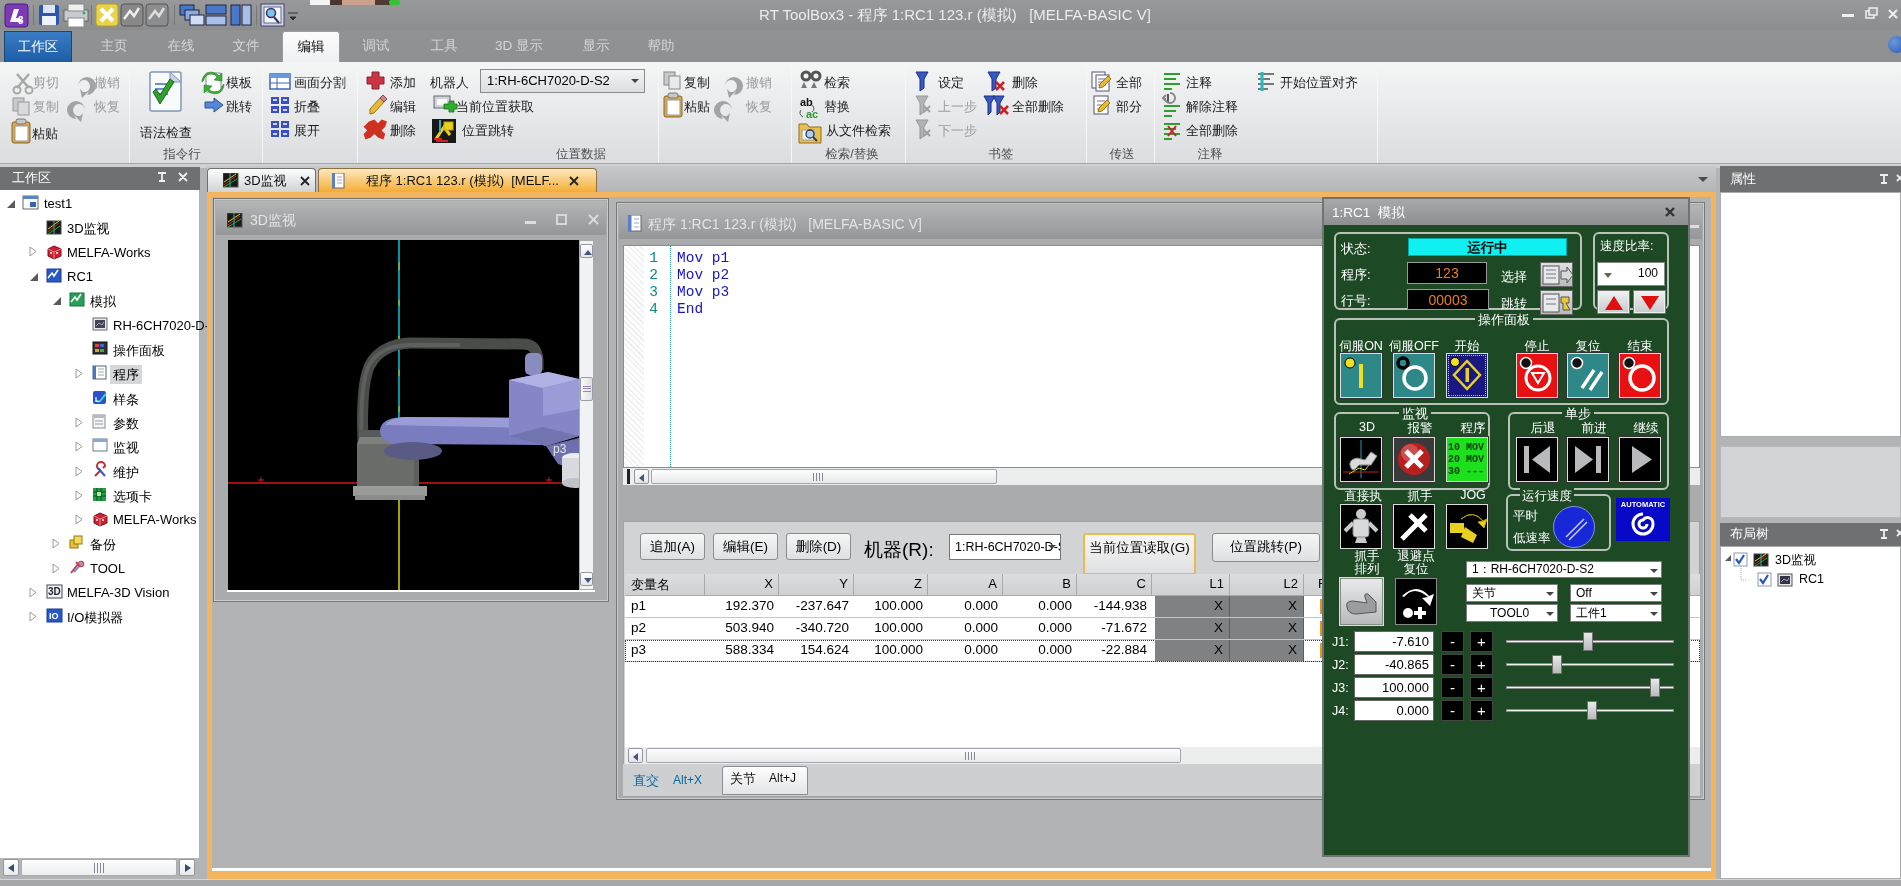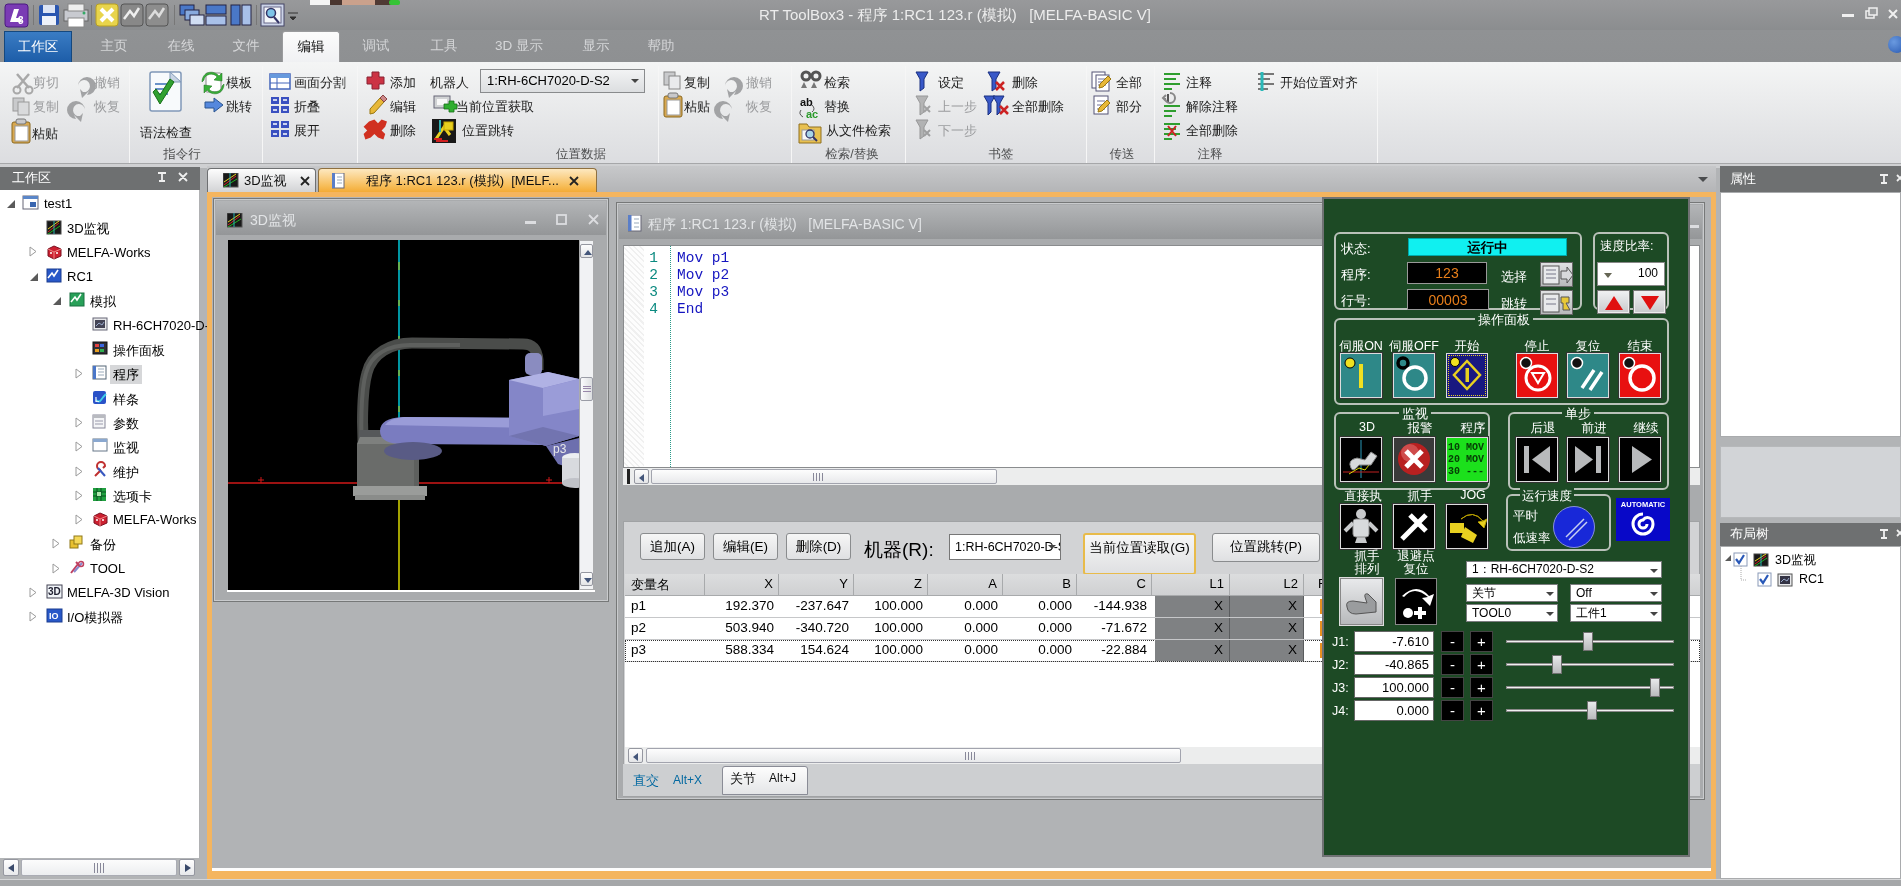--- a/index.html
+++ b/index.html
@@ -760,20 +760,26 @@
         <path d="M39 32 l3 4 5 -8" stroke="#2858b8" stroke-width="2.2" fill="none"></path>
   <rect x="57" y="27" width="14" height="12" fill="#e8e9eb" stroke="#555"></rect>
         <rect x="59" y="29" width="10" height="8" fill="#334"></rect>
         <path d="M60 35 l3 -3 3 2 2 -3" stroke="#9ac" stroke-width="1" fill="none"></path>
  </svg>
  <span class="abs" style="left:54px;top:5px;font-size:12.5px">3D监视</span>
  <span class="abs" style="left:78px;top:25px;font-size:12.5px">RC1</span>
 </div>
 <div class="abs" id="statusbar"></div>
 <div class="abs" id="oppanel">
+ <div id="optitle">
+        <span style="position:absolute;left:8px;top:5px;font-size:13.5px;color:#fff">1:RC1&nbsp; 模拟</span>
+ <svg class="abs" style="left:340px;top:8px" width="12" height="11">
+          <path d="M2 1 l8 8 m0 -8 l-8 8" stroke="#333" stroke-width="2.4"></path>
+        </svg>
+      </div>
  <div class="gbox" style="left:10px;top:33px;width:248px;height:78px"></div>
  <div class="gbox" style="left:269px;top:33px;width:76px;height:78px"></div>
  <div class="wlab" style="left:17px;top:41px">状态:</div>
  <div class="abs" style="left:84px;top:39px;width:159px;height:18px;background:#10f0f0;border:1px solid #0aa;text-align:center;font-size:13.5px;font-weight:bold;color:#000;line-height:17px">运行中</div>
  <div class="wlab" style="left:17px;top:67px">程序:</div>
  <div class="blackbox" style="left:83px;top:63px;width:80px;height:22px;line-height:21px;border:1px solid #999">123</div>
  <div class="wlab" style="left:177px;top:69px">选择</div>
  <div class="abs opic" style="left:216px;top:63px;width:33px;height:25px"><svg width="33" height="25">
           <rect x="2" y="3" width="16" height="18" fill="#e8e9eb" stroke="#555"></rect>
           <g stroke="#778">
@@ -914,21 +920,21 @@
           <path d="M6 28 q-2 -6 6 -6 l14 2 -2 -6 q-1 -4 3 -3 l8 8 v10 l-20 2 q-8 0 -9 -7 z" fill="#9a9c9e" stroke="#555"></path>
         </svg></div>
  <div class="abs" style="left:71px;top:379px;width:42px;height:47px;background:#000;border:1px solid #888"><svg width="40" height="45">
           <path d="M8 18 q10 -12 24 0 l-6 1 8 8 4 -12 -5 2 q-12 -14 -27 0 z" fill="#fff"></path>
           <path d="M22 28 h4 v4 h4 v4 h-4 v4 h-4 v-4 h-4 v-4 h4 z" fill="#fff"></path>
           <circle cx="12" cy="34" r="5" fill="#fff"></circle>
         </svg></div>
  <div class="combo" style="left:142px;top:362px;width:196px;height:17px;line-height:15px;padding-left:5px">1：RH-6CH7020-D-S2<span class="da"></span></div>
  <div class="combo" style="left:142px;top:385px;width:92px;height:18px;line-height:16px;padding-left:5px">关节<span class="da"></span></div>
  <div class="combo" style="left:246px;top:385px;width:92px;height:18px;line-height:16px;padding-left:5px">Off<span class="da"></span></div>
- <div class="combo" style="left:142px;top:405px;width:92px;height:18px;line-height:16px;padding-left:5px">TOOL0<span class="da"></span></div>
+ <div class="combo" style="left:142px;top:405px;width:92px;height:18px;line-height:16px;padding-left:23px">TOOL0<span class="da"></span></div>
  <div class="combo" style="left:246px;top:405px;width:92px;height:18px;line-height:16px;padding-left:5px">工件1<span class="da"></span></div>
  <div class="jlab" style="left:8px;top:436px">J1:</div>
       <div class="jbox" style="left:30px;top:432px">-7.610</div>
  <div class="pmbtn" style="left:117px;top:432px">-</div>
       <div class="pmbtn" style="left:146px;top:432px">+</div>
  <div class="slider" style="left:182px;top:441px;width:168px">
         <span class="sthumb" style="left:76px"></span>
       </div>
  <div class="jlab" style="left:8px;top:459px">J2:</div>
       <div class="jbox" style="left:30px;top:455px">-40.865</div>

